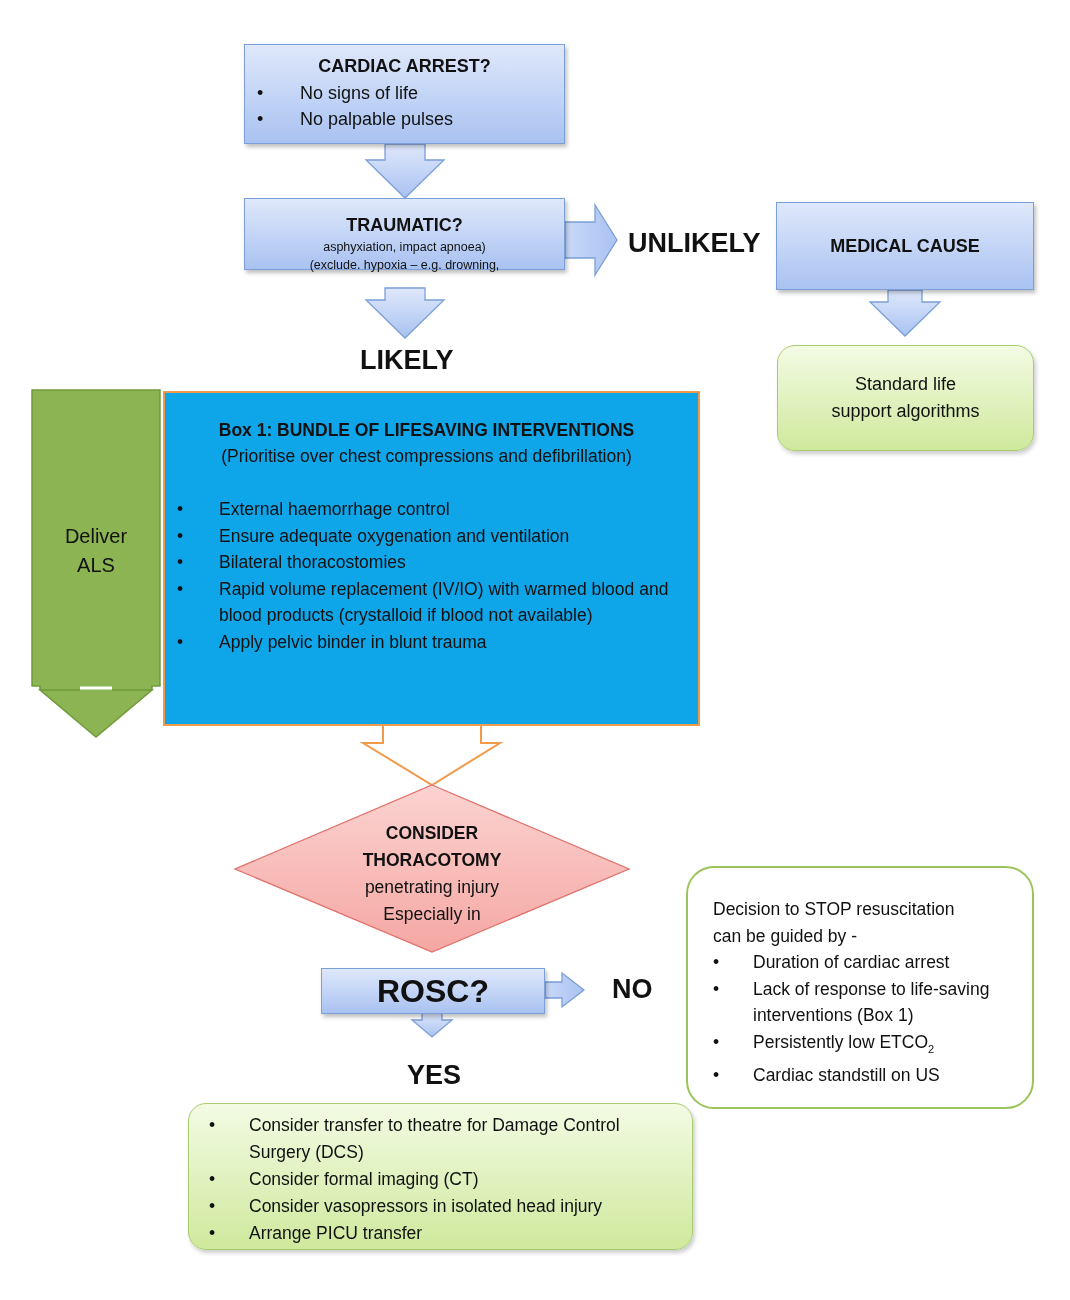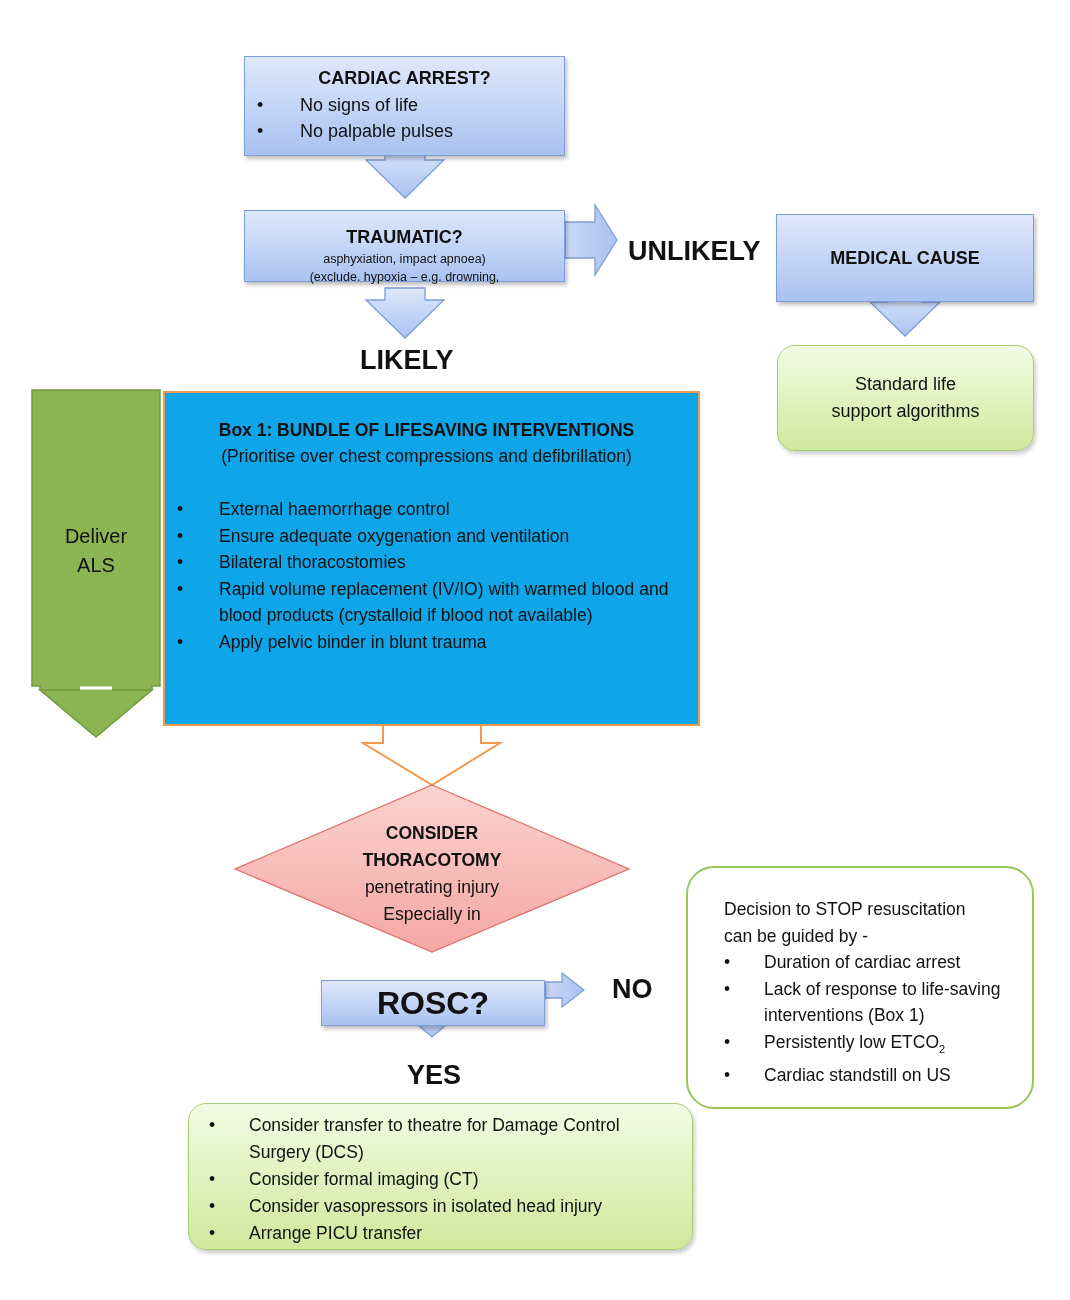--- a/index.html
+++ b/index.html
@@ -1,21 +1,21 @@
 <!DOCTYPE html>
 <html><head>
 <meta charset="utf-8">
 <style>
   html, body { margin:0; padding:0; background:#ffffff; }
   body { width:1070px; height:1300px; position:relative; overflow:hidden;
          font-family:"Liberation Sans", sans-serif; color:#111; }
   svg.bg { position:absolute; left:0; top:0; }
   .abs { position:absolute; box-sizing:border-box; }
   .bluebox { background:linear-gradient(#dfe8fb, #a9c2f1); border:1.5px solid #7b9fd8;
-             box-shadow:2px 3px 4px rgba(0,0,0,0.25);margin-top:12px; }
+             box-shadow:2px 3px 4px rgba(0,0,0,0.25); }
   .greenbox { background:linear-gradient(#f3fbe4, #cfe99c); border:1.5px solid #a9cd6e;
               border-radius:18px; box-shadow:2px 3px 4px rgba(0,0,0,0.2); }
   .t-bold { font-weight:bold; }
   .center { text-align:center; }
   ul.bl { list-style:none; margin:0; padding:0; }
   ul.bl li { position:relative; padding-left:40px; }
   ul.bl li .dot { position:absolute; left:0; top:0; }
   .big { font-weight:bold; font-size:27px; }
 </style>
 </head>
@@ -64,21 +64,21 @@
     <li><span class="dot">•</span><span style="padding-left:3px;">No palpable pulses</span></li>
   </ul>
 </div>
 
 <div class="abs bluebox center" style="left:244px; top:198px; width:321px; height:72px; padding-top:16px;">
   <div class="t-bold" style="font-size:18px; margin-bottom:2px;">TRAUMATIC?</div>
   <div style="font-size:12.5px; line-height:18px;">asphyxiation, impact apnoea)</div>
   <div style="font-size:12.5px; line-height:18px;">(exclude. hypoxia – e.g. drowning,</div>
 </div>
 
-<div class="abs big" style="left:628px; top:236px;">UNLIKELY</div>
+<div class="abs big" style="left:628px; top:228px;">UNLIKELY</div>
 <div class="abs big" style="left:360px; top:345px;">LIKELY</div>
 
 <div class="abs bluebox center t-bold" style="left:776px; top:202px; width:258px; height:88px; line-height:86px; font-size:18px;">
   <span>MEDICAL CAUSE</span>
 </div>
 
 <div class="abs greenbox center" style="left:777px; top:345px; width:257px; height:106px; padding-top:25px; font-size:18px; line-height:27px;">
   <div>Standard life</div>
   <div>support algorithms</div>
 </div>
@@ -107,21 +107,21 @@
   <div>Especially in</div>
 </div>
 
 <div class="abs bluebox center t-bold" style="left:321px; top:968px; width:224px; height:46px; line-height:44px; font-size:32px;">
   <span>ROSC?</span>
 </div>
 
 <div class="abs big" style="left:612px; top:974px;">NO</div>
 <div class="abs big" style="left:407px; top:1060px;">YES</div>
 
-<div class="abs" style="left:686px; top:866px; width:348px; height:243px; border:2.5px solid #9bc55c; border-radius:28px; background:#fff; padding:28px 10px 0 36px; font-size:17.5px; line-height:26.5px;">
+<div class="abs" style="left:686px; top:866px; width:348px; height:243px; border:2.5px solid #9bc55c; border-radius:28px; background:#fff; padding:28px 10px 0 25px; font-size:17.5px; line-height:26.5px;">
   <div>Decision to STOP resuscitation</div>
   <div>can be guided by -</div>
   <ul class="bl">
     <li><span class="dot">•</span><span>Duration of cardiac arrest</span></li>
     <li><span class="dot">•</span><span>Lack of response to life-saving interventions (Box 1)</span></li>
     <li><span class="dot">•</span><span>Persistently low ETCO</span><sub style="font-size:11px;">2</sub></li>
     <li><span class="dot">•</span><span>Cardiac standstill on US</span></li>
   </ul>
 </div>
 

